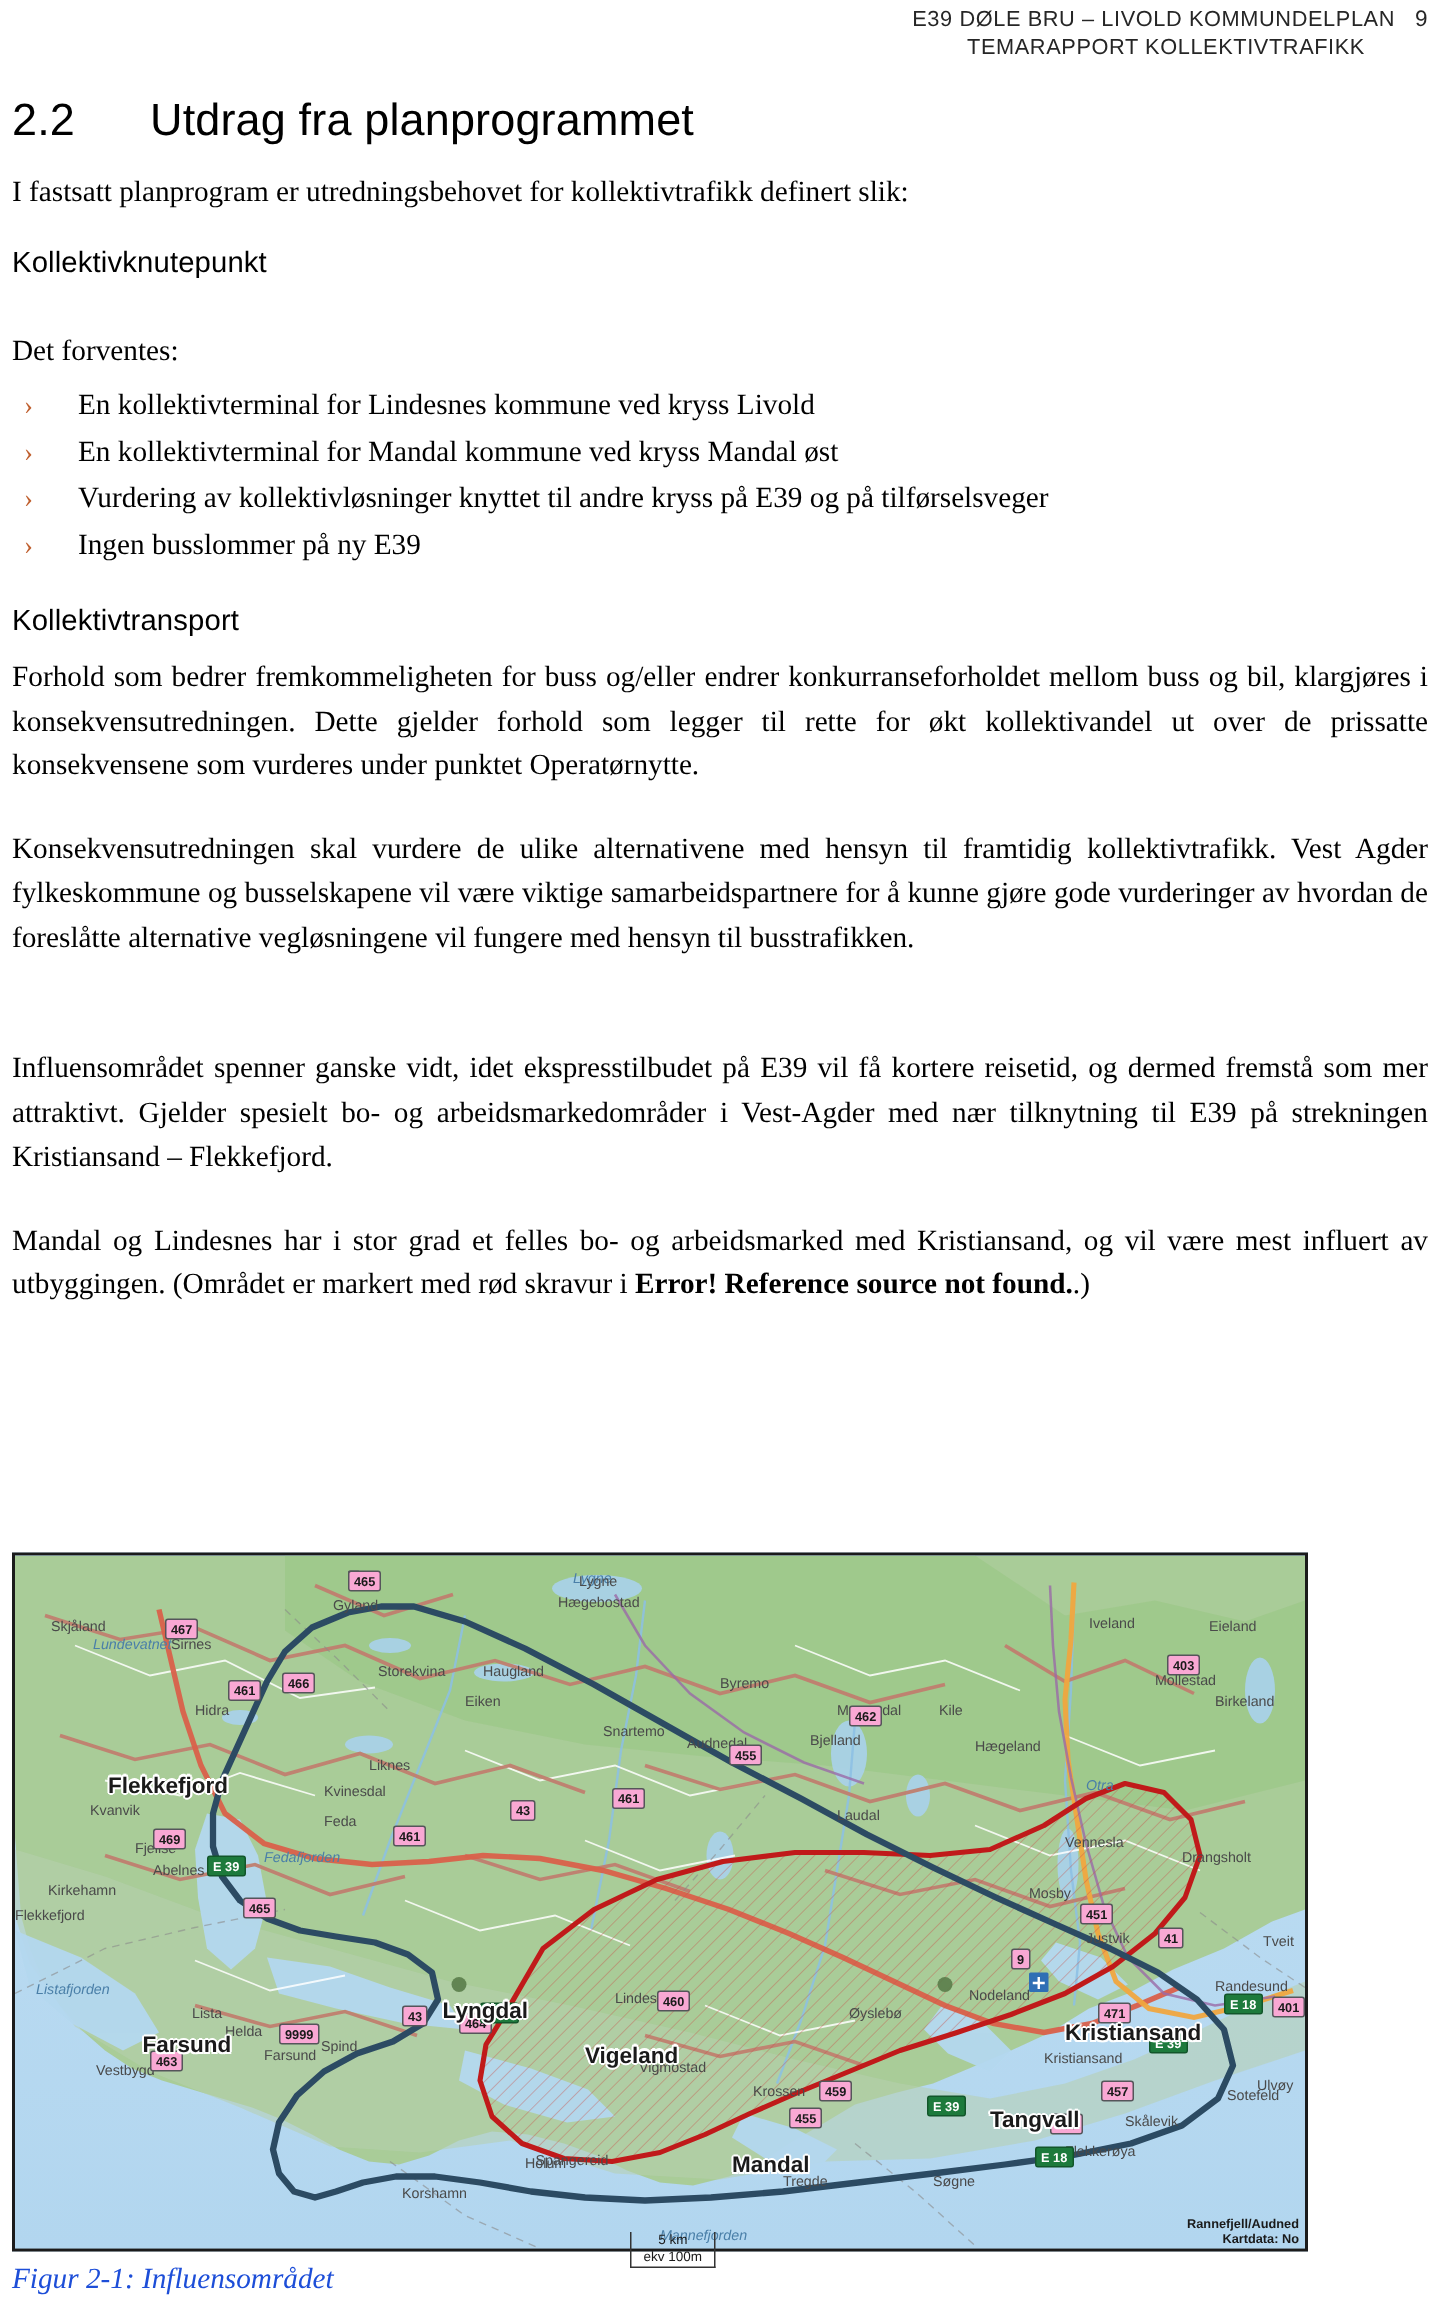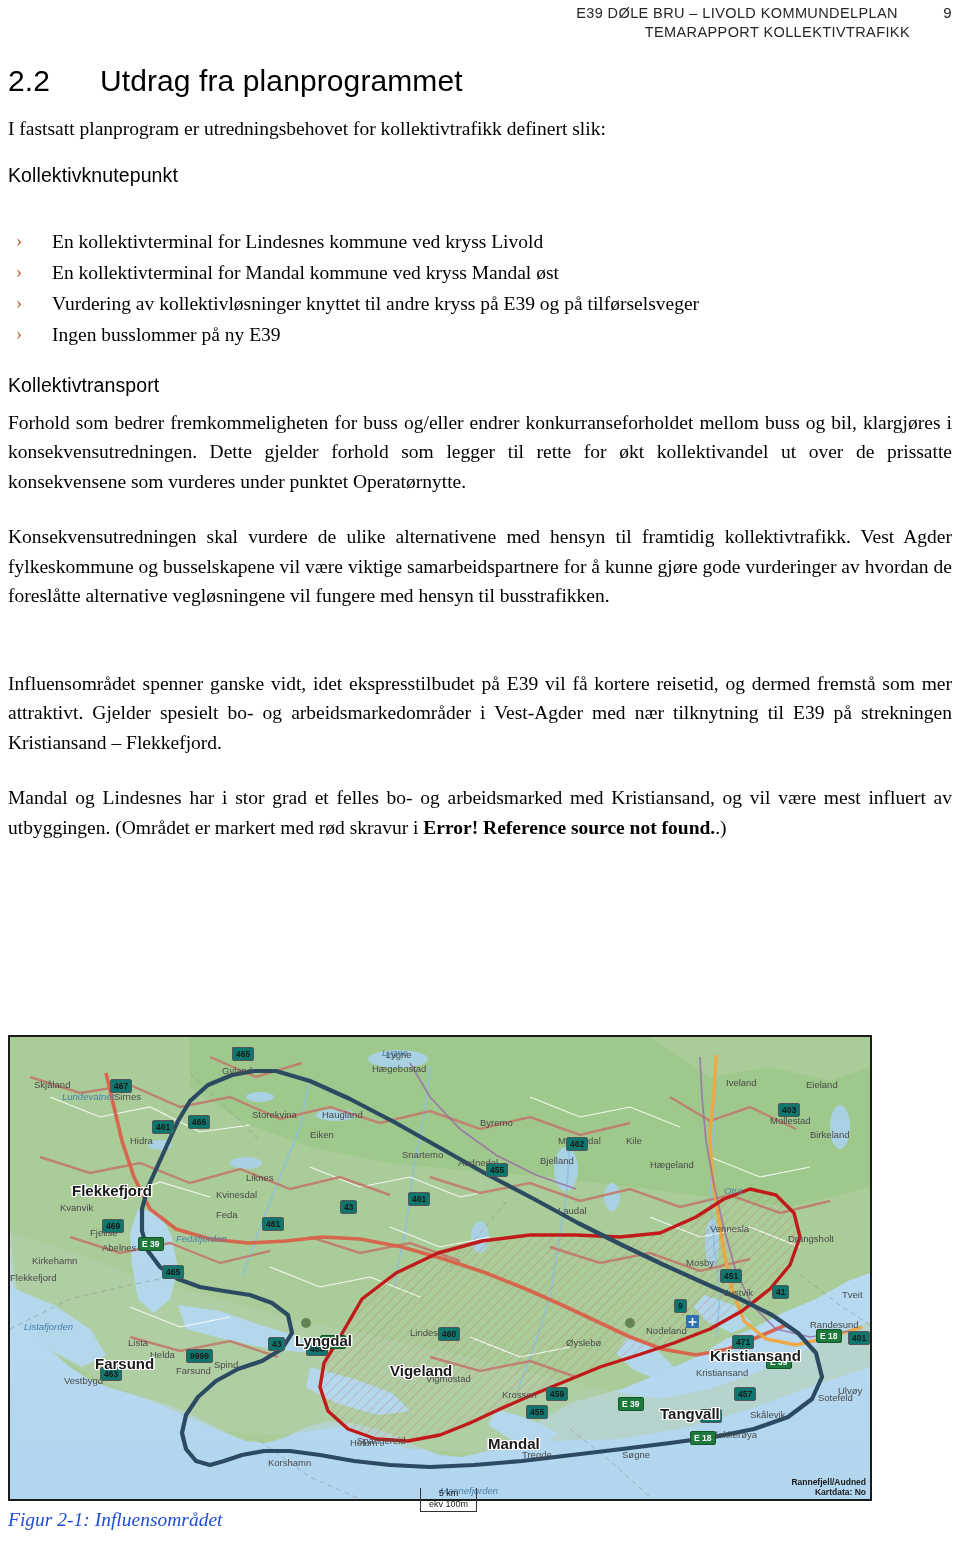--- a/index.html
+++ b/index.html
@@ -11,21 +11,21 @@
     overflow:hidden;
   }
 
   
   .page-header{
     position:absolute; top:4px; left:0; width:960px;
     font-family:"Liberation Sans", sans-serif;
     font-size:14.5px; letter-spacing:.4px; color:#262626;
   }
   .hdr-line{ text-align:right; padding-right:50px; line-height:19px; }
-  .hdr-line.l1{ padding-right:62px; }
+  .hdr-line.l1{ padding-right:30px; }
   .hdr-pageno{
     position:absolute; top:0; right:8px;
     font-family:"Liberation Sans", sans-serif;
     font-size:15px; color:#262626;
   }
 
   
   .content{ position:absolute; left:8px; top:62px; width:944px; }
 
   h2.sec{
@@ -78,21 +78,21 @@
   }
   .lbl.major{ font-size:15px; font-weight:700; text-shadow:
       -1.4px 0 #fff,1.4px 0 #fff,0 -1.4px #fff,0 1.4px #fff,
       -1px -1px #fff,1px -1px #fff,-1px 1px #fff,1px 1px #fff; }
   .lbl.minor{ font-size:9.5px; font-weight:400; color:#4a4a4a; }
   .lbl.water{ font-size:9.5px; font-style:italic; color:#4a7fa8; }
 
   .shield{
     position:absolute; font-family:"Liberation Sans", sans-serif;
     font-size:8.5px; font-weight:700; color:#1a1a1a;
-    background:#0f766e; border:1px solid #55555a; border-radius:2px;
+    background:#f9a8d4; border:1px solid #55555a; border-radius:2px;
     padding:0 3px; line-height:12px; white-space:nowrap;
   }
   .shield.e{ background:#1d7a3c; color:#fff; border-color:#12562a; }
 
   .scalebar{
     position:absolute; left:420px; top:1488px;
     font-family:"Liberation Sans", sans-serif; font-size:9px;
     color:#1a1a1a; text-align:center; line-height:11px;
     border-left:1.5px solid #333; border-right:1.5px solid #333;
     border-bottom:1.5px solid #333; padding:0 8px 1px;
@@ -127,20 +127,21 @@
 
   <div class="sp14"></div>
   <p class="body left">I fastsatt planprogram er utredningsbehovet for kollektivtrafikk definert slik:</p>
 
   <div class="sp18"></div>
   <h3 class="sub">Kollektivknutepunkt</h3>
 
   <div class="sp10"></div>
 
   <div class="sp22"></div>
+  <p class="body left">Det forventes:</p>
 
   <div class="sp6"></div>
   <ul class="chev">
     <li>
       <span class="mk">›</span>
       <span>En kollektivterminal for Lindesnes kommune ved kryss Livold</span>
     </li>
     <li>
       <span class="mk">›</span>
       <span>En kollektivterminal for Mandal kommune ved kryss Mandal øst</span>

